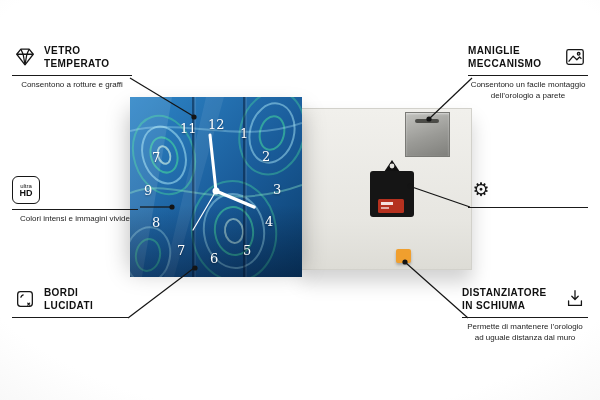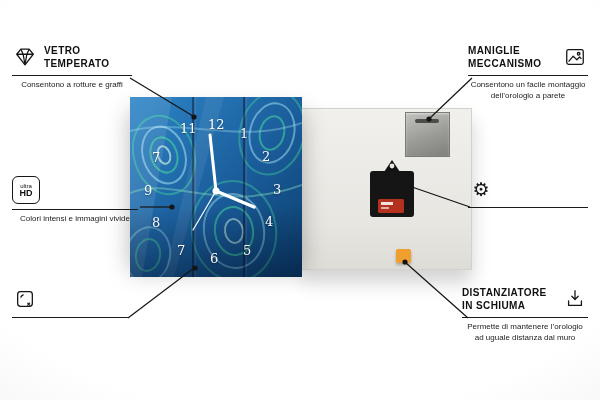--- a/index.html
+++ b/index.html
@@ -180,20 +180,24 @@
 
   <div class="callout" style="left:12px;top:286px;width:116px">
     <div class="co-head">
       <span class="icon-box">
         <svg width="22" height="22" viewBox="0 0 24 24" fill="none" stroke="#161616" stroke-width="1.4" stroke-linecap="round">
           <rect x="4" y="4" width="16" height="16" rx="3"></rect>
           <path d="M7.5,10 A4.5,4.5 0 0 1 10,7.5"></path>
           <path d="M15,16.5 L17,18.5 M17,16.5 L15,18.5"></path>
         </svg>
       </span>
+      <span class="co-title">
+        <span>BORDI</span><br>
+        <span>LUCIDATI</span>
+      </span>
     </div>
     <div class="co-rule"></div>
   </div>
 
   <div class="callout" style="left:468px;top:44px;width:120px">
     <div class="co-head right">
       <span class="co-title">
         <span>MANIGLIE</span><br>
         <span>MECCANISMO</span>
       </span>

